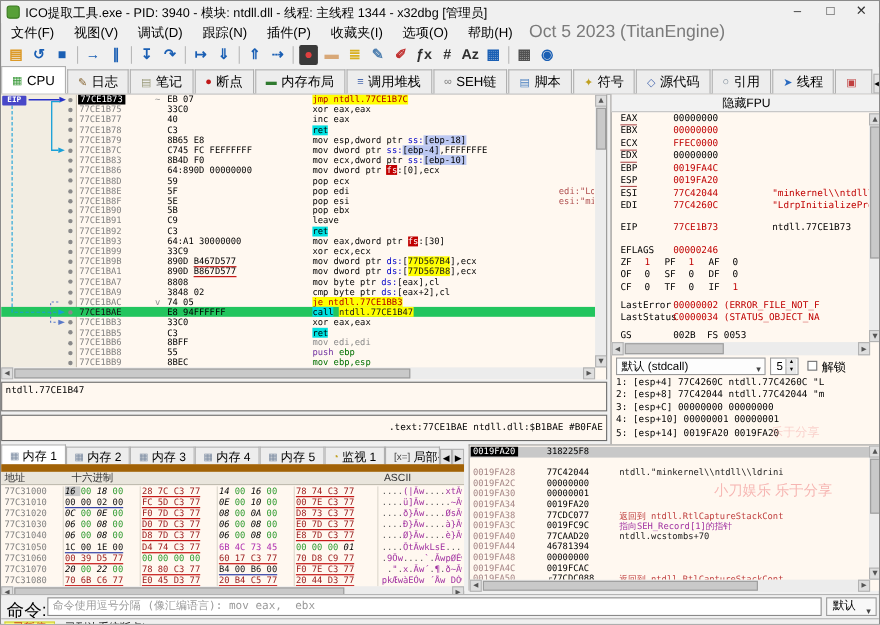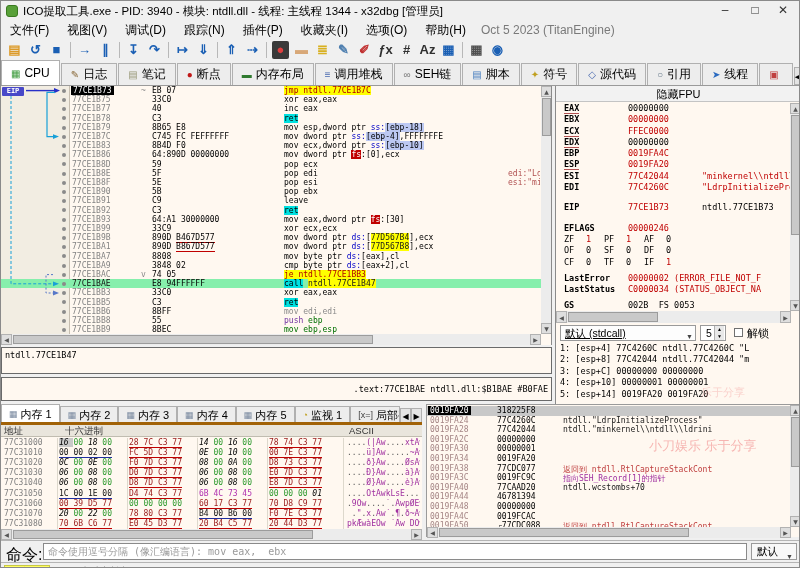--- a/index.html
+++ b/index.html
@@ -9,21 +9,21 @@
        border:1px solid #8a8a8a;}
   
   #titlebar{position:absolute;top:0;left:0;width:800px;height:20px;background:#f0f0f0;}
   #appicon{position:absolute;left:5px;top:4px;width:12px;height:12px;border-radius:3px;
            background:#58a038;border:1px solid #3a7a20;}
   #title{position:absolute;left:22px;top:3px;font-size:11.5px;white-space:nowrap;}
   .wctl{position:absolute;top:2px;width:28px;height:16px;text-align:center;font-size:12px;color:#333;}
   
   #menubar{position:absolute;top:20px;left:0;width:800px;height:18px;display:flex;align-items:center;}
   .mitem{padding:0 9px;font-size:12px;}
-  #builddate{color:#7a7a7a;padding-left:6px;font-size:12px;}
+  #builddate{color:#7a7a7a;padding-left:6px;font-size:16px;}
   
   #toolbar{position:absolute;top:38px;left:0;width:800px;height:22px;display:flex;align-items:center;padding-left:3px;}
   .tb{width:21px;height:18px;text-align:center;line-height:18px;font-size:13px;font-weight:bold;}
   .tb.dark{background:#3a3a3a;border-radius:2px;width:17px;margin:0 2px;color:#e04040;}
   .tbsep{width:1px;height:16px;background:#b8b8b8;margin:0 3px;}
   
   #tabbar{position:absolute;top:60px;left:0;width:800px;height:25px;display:flex;align-items:flex-end;
           background:#f0f0f0;border-bottom:1px solid #9a9a9a;}
   .tab{height:22px;display:flex;align-items:center;padding:0 9px;border:1px solid #b0b0b0;border-bottom:none;
        background:#ededed;font-size:12px;margin-right:1px;white-space:nowrap;}
@@ -31,21 +31,21 @@
   .ticon{font-size:10px;margin-right:4px;}
   .tabnav{width:13px;height:18px;font-size:8px;line-height:18px;text-align:center;border:1px solid #b0b0b0;background:#e4e4e4;}
   
   #disasm{position:absolute;top:85px;left:0;width:551px;height:259px;background:#fff8f0;overflow:hidden;
           border-right:1px solid #8a8a8a;}
   #dgut{position:absolute;left:0;top:0;width:69px;height:248px;background:#f2ede2;border-right:1px solid #c6beb0;}
   #eiptag{position:absolute;left:1px;top:1px;width:22px;height:8.5px;background:#4848c8;color:#fff;
           font:bold 7px "DejaVu Sans Mono",monospace;text-align:center;line-height:8.5px;border-radius:1px;z-index:4;}
   #drows{position:absolute;left:0;top:0;width:540px;height:248px;}
   .drow{position:absolute;left:0;width:540px;height:9.2px;font:8px "DejaVu Sans Mono",monospace;line-height:9.3px;white-space:pre;}
-  .drow.dsel{background:#86efac;}
+  .drow.dsel{background:#22c55e;}
   .ddot{position:absolute;left:61px;top:2.8px;width:4px;height:4px;border-radius:2px;background:#8a8a8a;}
   .daddr{position:absolute;left:71px;color:#838383;}
   .daddr.deip{background:#000;color:#fff;padding:0 2px;left:70px;}
   .drow.dsel .daddr{color:#111;}
   .djm{position:absolute;left:140px;color:#8a8a8a;}
   .dbytes{position:absolute;left:151px;color:#000;}
   .bu{border-bottom:1px solid #c00000;}
   .dinstr{position:absolute;left:283px;}
   .dcmt{position:absolute;left:507px;width:32px;overflow:hidden;}
   .cc-r{color:#b05050;}
@@ -66,48 +66,48 @@
          font:8.5px "DejaVu Sans Mono",monospace;white-space:pre;overflow:hidden;}
   #ipane1{top:346px;height:27px;padding:2px 3px;}
   #ipane2{top:376px;height:24px;padding:6px 3px;text-align:right;}
   
   #regs{position:absolute;top:85px;left:554px;width:246px;height:318px;background:#fff8f0;border-left:1px solid #8a8a8a;}
   #rhead{position:absolute;top:0;left:0;width:245px;height:16px;background:#f2f2f2;border-bottom:1px solid #c4c4c4;
          text-align:center;font-size:11px;line-height:16px;}
   #reg-rows{position:absolute;top:17px;left:0;width:234px;height:208px;overflow:hidden;}
   .rrow{position:relative;height:11.3px;line-height:11.4px;font:8.5px "DejaVu Sans Mono",monospace;padding-left:8px;white-space:pre;}
   .rgap{height:9px;}.rgap2{height:5px;}
-  .rlabw{display:inline-block;width:64px;color:#000;font-weight:bold;}
+  .rlabw{display:inline-block;width:48px;color:#000;}
   .ru{border-bottom:1px solid #b05050;}
   .rv-k{color:#000;}.rv-r{color:#c00000;}
   .rcmt{position:absolute;left:146px;top:0;}
   .rc-r{color:#c00000;}.rc-k{color:#000;}
   .flg-l{display:inline-block;width:22px;}
   .flg-v{display:inline-block;width:18px;}
   
   #convbar{position:absolute;top:238px;left:0;width:245px;height:18px;}
   #convsel{position:absolute;left:4px;top:1px;width:136px;height:16px;border:1px solid #9a9a9a;background:#fdfdfd;
-           font-size:10.5px;line-height:14px;padding-left:4px;text-decoration:underline;}
+           font-size:10.5px;line-height:14px;padding-left:4px;}
   #convsel .dd{position:absolute;right:2px;top:4px;font-size:7px;color:#444;}
   #spin{position:absolute;left:144px;top:1px;width:26px;height:16px;border:1px solid #9a9a9a;background:#fff;
         font-size:10.5px;line-height:14px;padding-left:5px;}
   .spa{position:absolute;right:1px;width:10px;height:7px;font-size:5px;line-height:7px;text-align:center;background:#e8e8e8;border-left:1px solid #b0b0b0;}
   #chk{position:absolute;left:178px;top:4px;width:9px;height:9px;border:1px solid #707070;background:#fff;}
   #chklab{position:absolute;left:191px;top:2px;font-size:11px;}
   #args{position:absolute;top:257px;left:0;width:234px;height:61px;overflow:hidden;}
   .arow{height:11.4px;line-height:11.5px;font:8.5px "DejaVu Sans Mono",monospace;padding-left:4px;white-space:pre;color:#000;}
   
   #dumptabs{position:absolute;top:403px;left:0;width:421px;height:19px;display:flex;align-items:flex-end;background:#f0f0f0;}
   .dtab{height:17px;display:flex;align-items:center;padding:0 7px;border:1px solid #b0b0b0;border-bottom:none;
         background:#ededed;font-size:11px;white-space:nowrap;}
   .dtab.active{background:#fff;height:19px;}
   .dtab.clip{max-width:50px;overflow:hidden;padding-right:0;}
   .dticon{font-size:9px;margin-right:3px;}
   
-  #dump{position:absolute;top:421px;left:0;width:421px;height:115px;background:#fff8f0;border-top:3px solid #a16207;}
+  #dump{position:absolute;top:421px;left:0;width:421px;height:115px;background:#fff8f0;border-top:7px solid #a16207;}
   #dumphead{position:absolute;top:0;left:0;width:421px;height:12px;background:#e9e5dc;border-bottom:1px solid #c0bcb0;
             font-size:9.5px;color:#333;}
   #dumphead span{position:absolute;top:0;line-height:12px;}
   #xrows{position:absolute;top:13px;left:0;width:421px;height:91px;overflow:hidden;}
   .xrow{position:absolute;left:0;width:421px;height:10.1px;line-height:10.2px;font:8px "DejaVu Sans Mono",monospace;white-space:pre;}
   .xaddr{position:absolute;left:3px;color:#808080;}
   .xg{position:absolute;}
   .gp-ptr{color:#9a1a1a;border-bottom:1px solid #c00000;}
   .gp-blu{color:#101010;border-bottom:1px solid #2030a0;}
   .gp-mag{color:#b030b0;}
@@ -442,21 +442,20 @@
       <span class="sbt" style="left:12px;top:1px;width:300px;height:9px"></span>
       <span class="sba" style="right:0;top:0;width:11px;height:11px;line-height:10px">▶</span>
     </div>
   </div>
 
   <div class="splitter" style="left:421px;top:403px;width:4px;height:133px"></div>
 
   <div id="stack">
     <div id="srows">
         <div class="srow ssel" style="top: 0px;"><span class="saddr">0019FA20</span><span class="sval"><span>318225F8</span></span></div>
-        <div class="srow" style="top: 9.6px;"><span class="saddr">0019FA24</span><span class="sval"><span>77C4260C</span></span><span class="scmt sc-k">ntdll."LdrpInitializeProcess"</span></div>
         <div class="srow" style="top: 19.2px;"><span class="saddr">0019FA28</span><span class="sval"><span>77C42044</span></span><span class="scmt sc-k">ntdll."minkernel\\ntdll\\ldrini</span></div>
         <div class="srow" style="top: 28.8px;"><span class="saddr">0019FA2C</span><span class="sval"><span>00000000</span></span></div>
         <div class="srow" style="top: 38.4px;"><span class="saddr">0019FA30</span><span class="sval"><span>00000001</span></span></div>
         <div class="srow" style="top: 48px;"><span class="saddr">0019FA34</span><span class="sval"><span>0019FA20</span></span></div>
         <div class="srow" style="top: 57.6px; padding-left: 40px;"><span class="saddr">0019FA38</span><span class="sval"><span>77CDC077</span></span><span class="scmt sc-r">返回到 ntdll.RtlCaptureStackCont</span></div>
         <div class="srow" style="top: 67.2px;"><span class="saddr">0019FA3C</span><span class="sval"><span>0019FC9C</span></span><span class="scmt sc-p">指向SEH_Record[1]的指针</span></div>
         <div class="srow" style="top: 76.8px;"><span class="saddr">0019FA40</span><span class="sval"><span>77CAAD20</span></span><span class="scmt sc-k">ntdll.wcstombs+70</span></div>
         <div class="srow" style="top: 86.4px;"><span class="saddr">0019FA44</span><span class="sval"><span>46781394</span></span></div>
         <div class="srow" style="top: 96px;"><span class="saddr">0019FA48</span><span class="sval"><span>00000000</span></span></div>
         <div class="srow" style="top: 105.6px;"><span class="saddr">0019FA4C</span><span class="sval"><span>0019FCAC</span></span></div>

